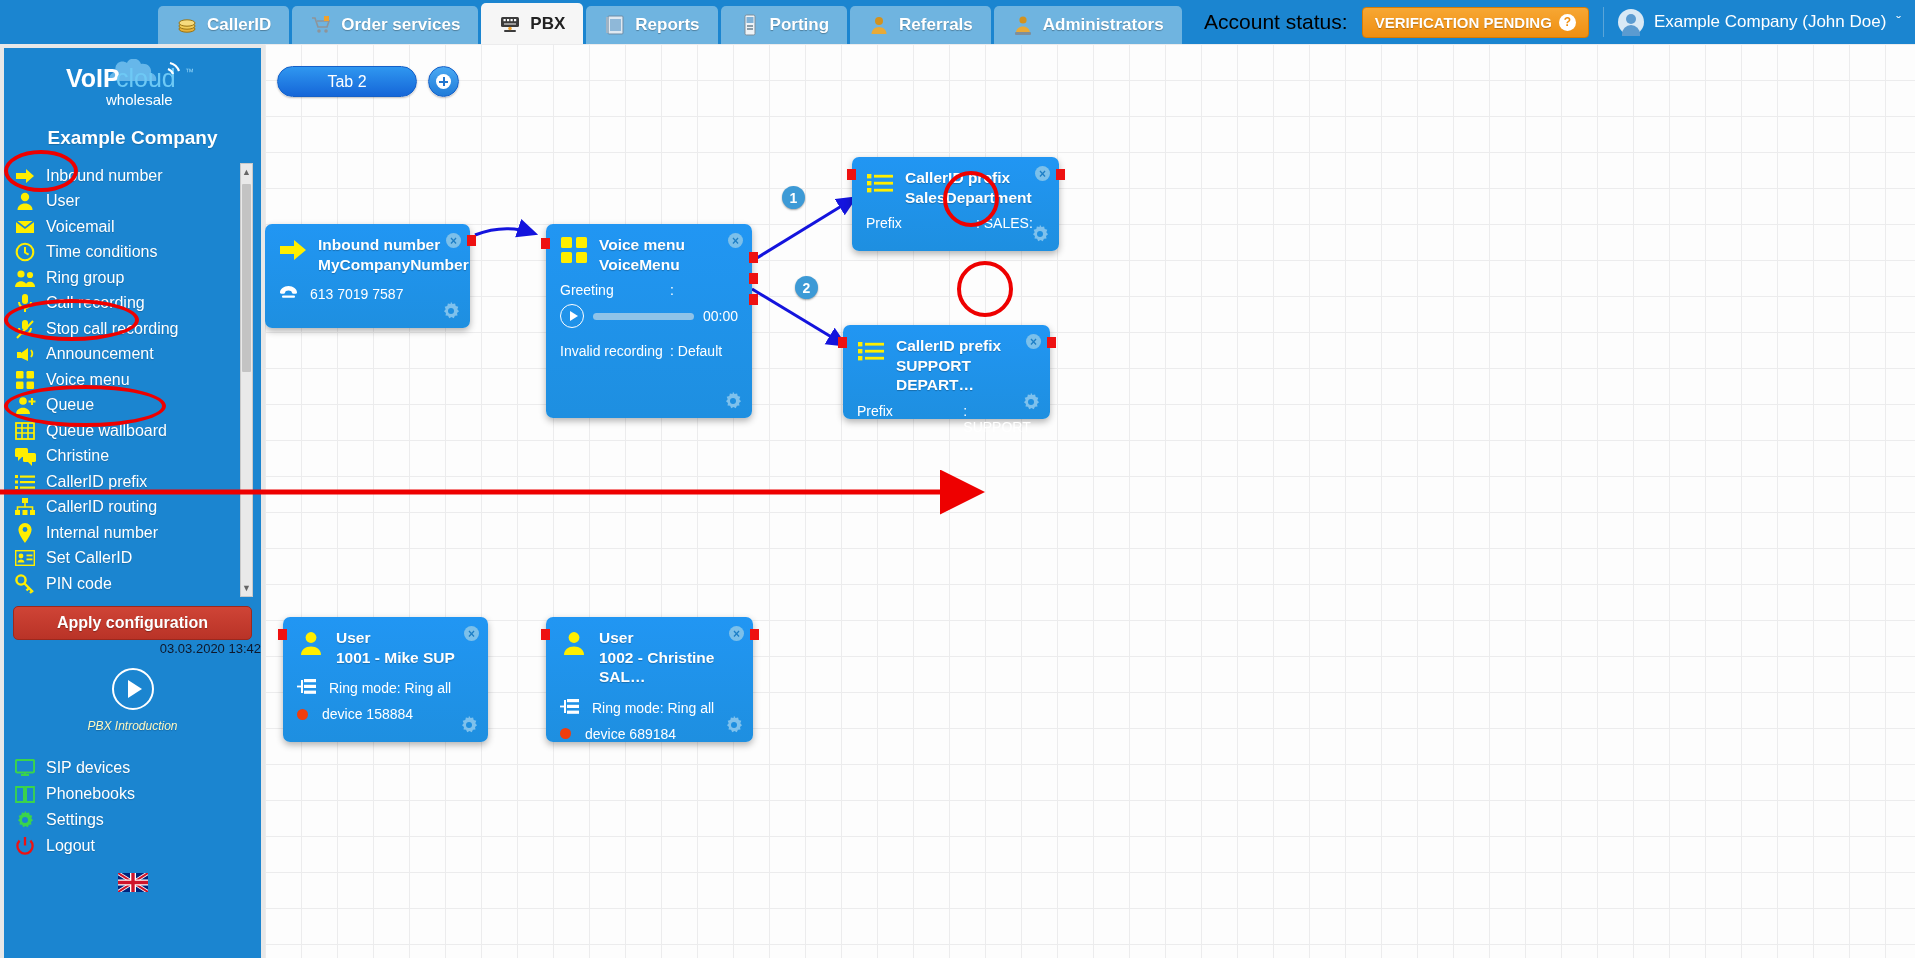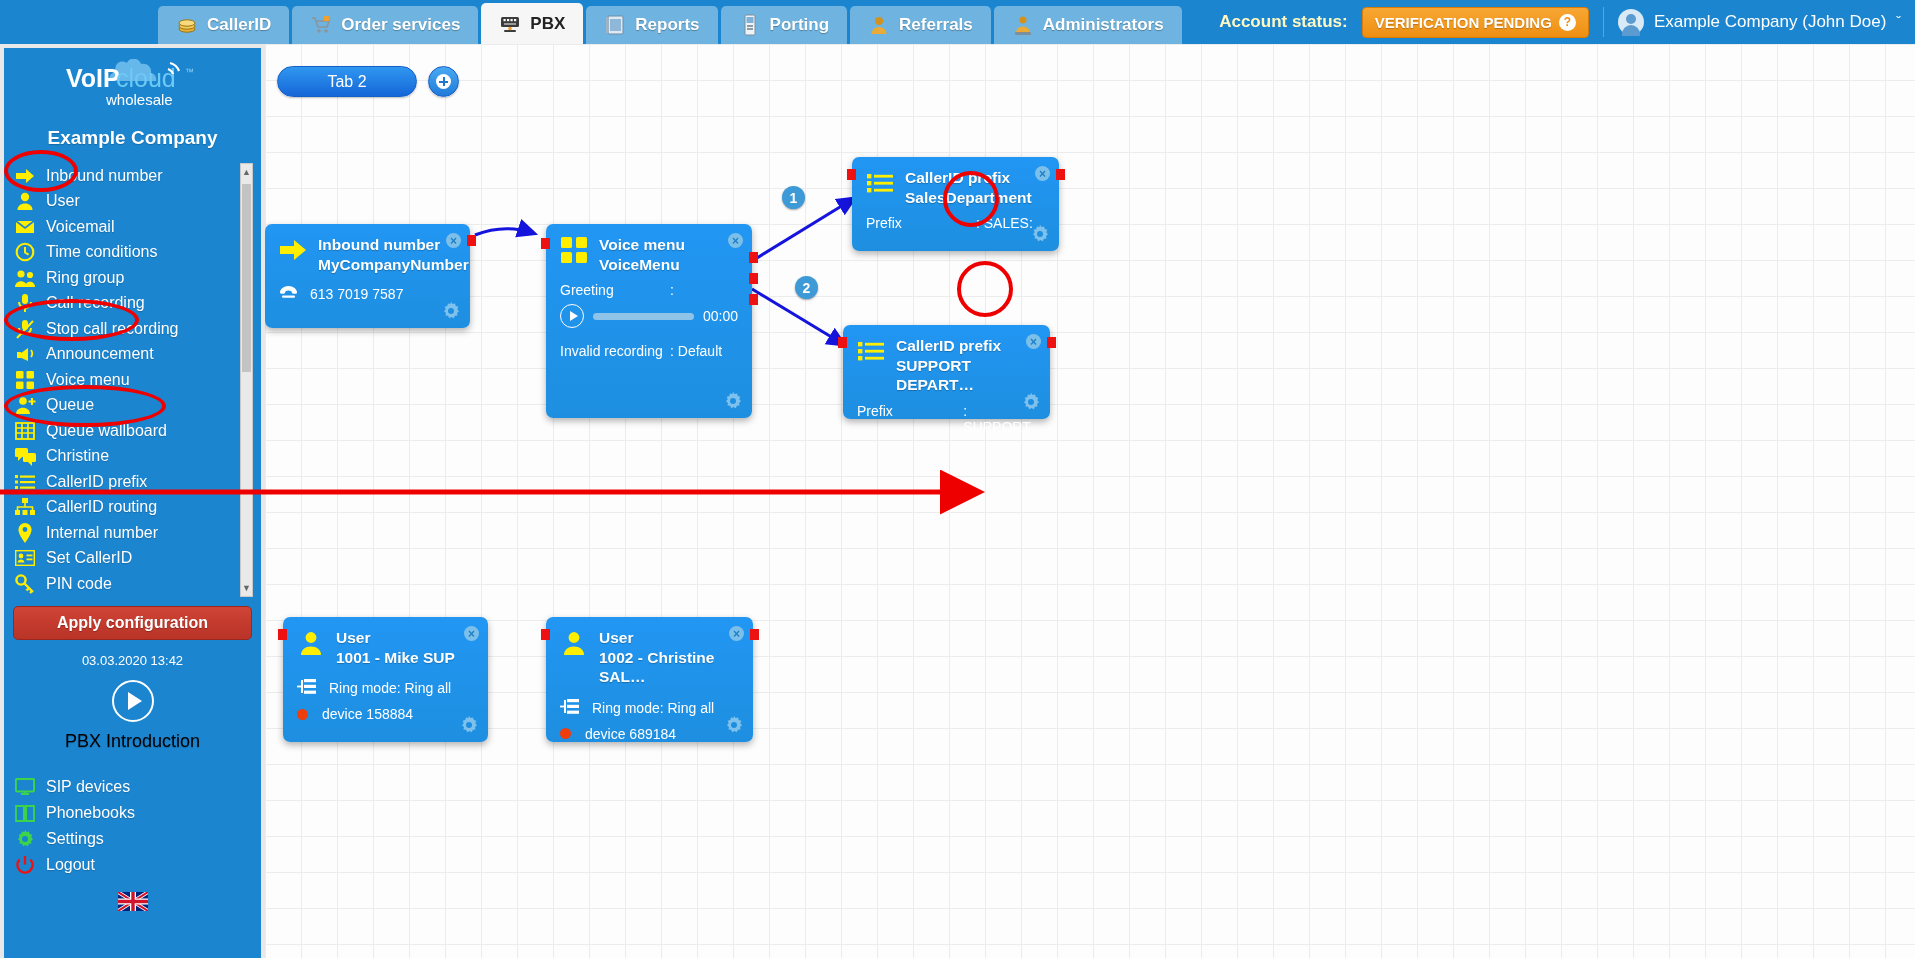--- a/index.html
+++ b/index.html
@@ -26,21 +26,21 @@
     text-shadow: 0 1px 1px rgba(0,0,0,.3);
     cursor: pointer; white-space: nowrap;
   }
   .nav-tab.active { background: #f6f6f6; color: #222; text-shadow: none; height: 41px; }
   .nav-ico { width: 22px; height: 22px; display:block; }
 
   #acct-wrap {
     margin-left: auto; display: flex; align-items: center; height: 44px;
     padding-right: 14px; gap: 14px;
   }
-  #acct-status-label { color: #fef9c3; font-size: 17px; font-weight: bold; }
+  #acct-status-label { color: #000000; font-size: 21px; }
   #acct-status-badge {
     background: linear-gradient(#f7a733,#ef8f12);
     color: #fff; font-weight: bold; font-size: 15px;
     padding: 6px 12px; border-radius: 4px;
     display: flex; align-items: center; gap: 7px;
     border: 1px solid #d87c05; cursor: pointer;
     text-shadow: 0 1px 1px rgba(0,0,0,.25);
   }
   .qmark {
     width: 17px; height: 17px; border-radius: 50%; background: #fff; color: #ef8f12;
@@ -95,33 +95,33 @@
   .sb-arrow.dn { bottom: 0; }
 
   #apply-btn {
     margin: 9px 9px 0 9px; height: 34px; border-radius: 5px;
     background: linear-gradient(#cf4436,#b93327);
     color: #fff; font-size: 16px; font-weight: bold;
     display: flex; align-items: center; justify-content: center;
     cursor: pointer; border: 1px solid #9c281d;
     text-shadow: 0 1px 1px rgba(0,0,0,.3);
   }
-  #apply-time { color: #ffffff; font-size: 13px; text-align: center; padding-top: 13px; }
+  #apply-time { color: #0f172a; font-size: 13px; text-align: right; padding-top: 1px; }
 
   #intro-block { text-align: center; padding-top: 12px; }
   #play-circle {
     width: 42px; height: 42px; border-radius: 50%; border: 2.5px solid #fff;
     margin: 0 auto; display: flex; align-items: center; justify-content: center;
     cursor: pointer;
   }
   #play-circle .tri {
     width: 0; height: 0; margin-left: 4px;
     border-left: 14px solid #fff; border-top: 9px solid transparent; border-bottom: 9px solid transparent;
   }
-  #intro-label { color: #000000; font-size: 18px; padding-top: 9px; text-shadow: 0 1px 1px rgba(0,0,0,.2); }
+  #intro-label { color: #fef9c3; font-size: 12px; padding-top: 9px; text-shadow: 0 1px 1px rgba(0,0,0,.2); font-style: italic; }
 
   #bottom-menu { padding: 22px 0 0 10px; }
   #bottom-menu .menu-item { height: 26px; }
   #lang-flag { text-align: center; padding-top: 14px; }
 
   
   #canvas {
     position: absolute; left: 265px; top: 44px; width: 1650px; height: 914px;
     background-color: #fdfdfd;
     background-image:

